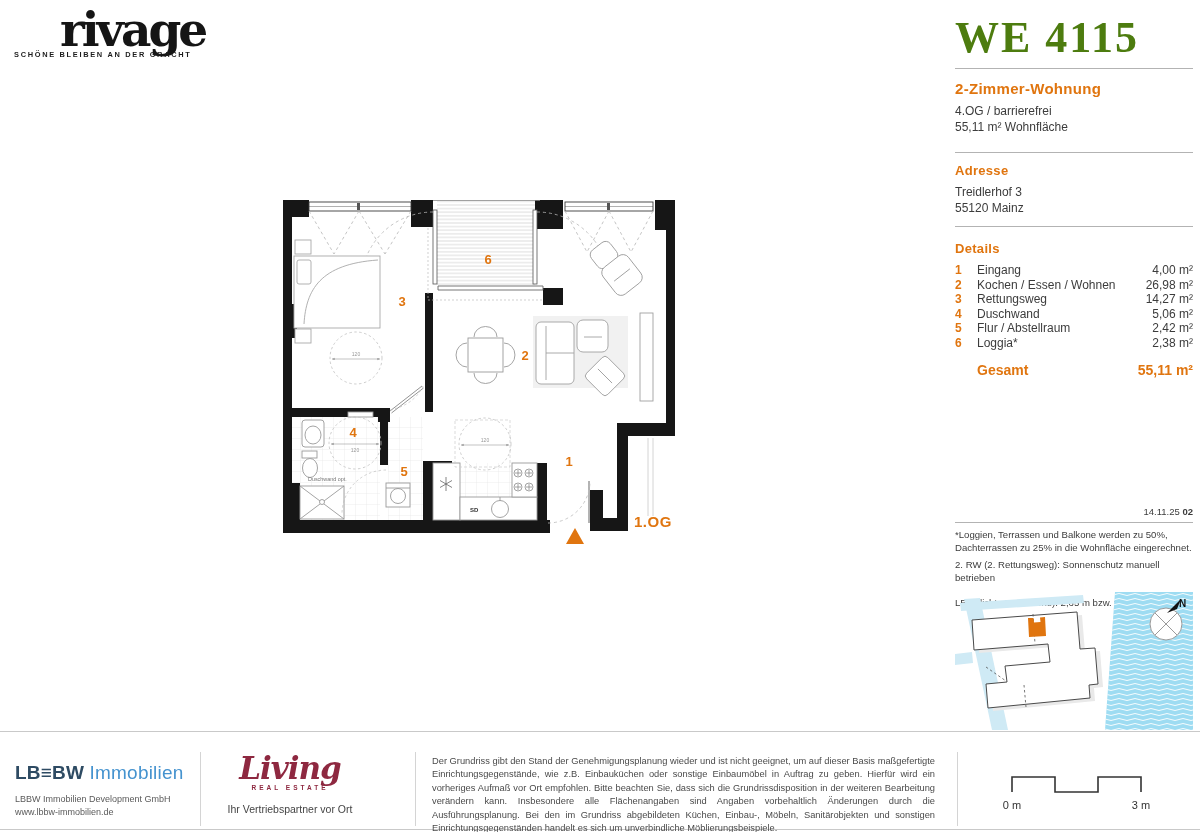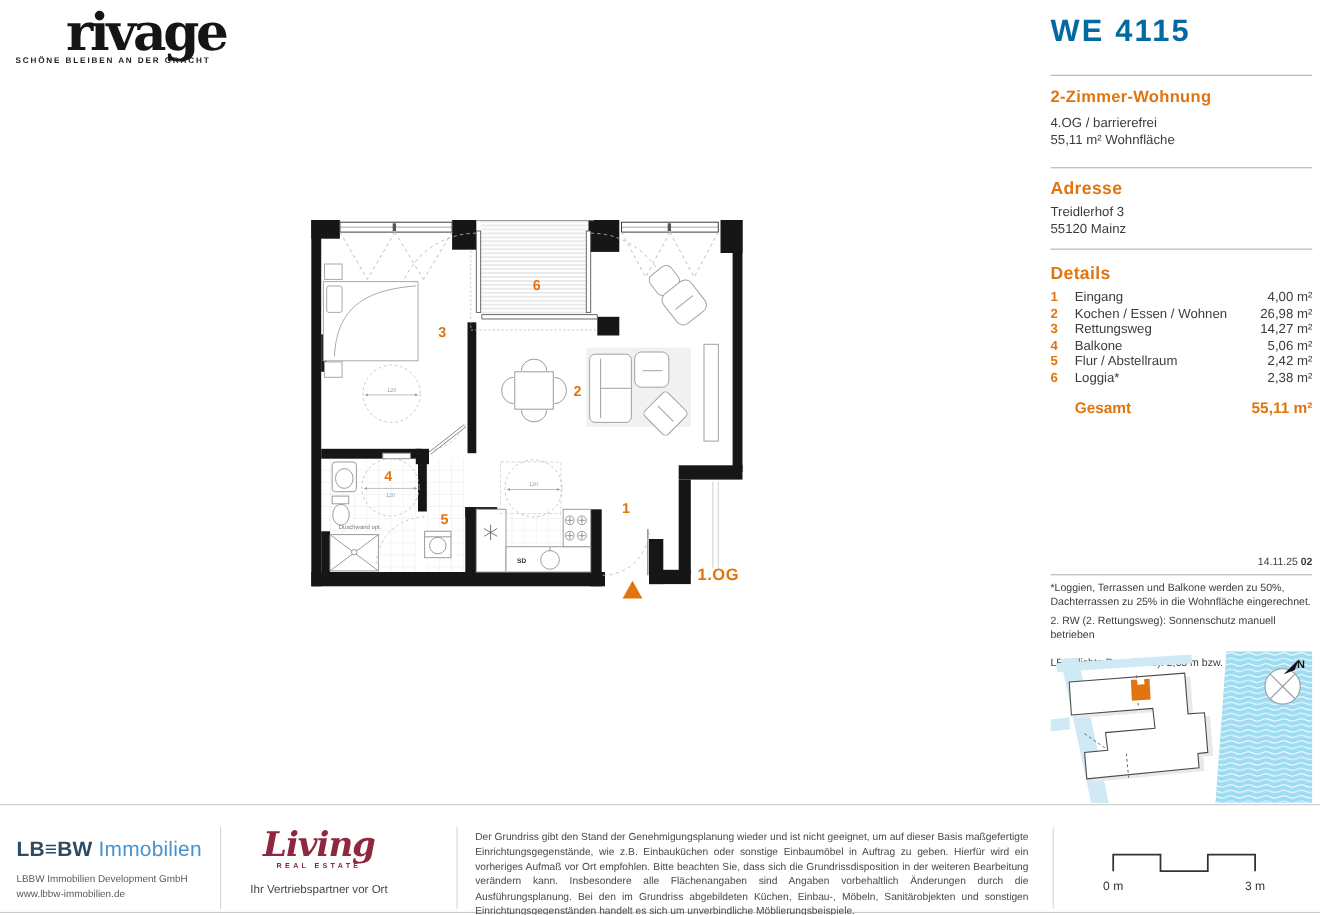--- a/index.html
+++ b/index.html
@@ -10,25 +10,25 @@
   }
   .abs { position:absolute; }
 
   
   .brand-logo { left:60px; top:2px; font-family:"DejaVu Serif", serif; font-weight:bold;
     font-size:47px; letter-spacing:-3px; color:#151515;text-align:right; }
   .brand-tagline { left:14px; top:50px; font-size:7.4px; font-weight:bold; letter-spacing:1.7px; color:#1c1c1c; }
 
   
   .rc { left:955px; width:238px; }
-  .unit-id { top:12px; font-size:28px; font-weight:bold; letter-spacing:2px; color:#0369a1; }
+  .unit-id { top:12px; font-size:44px; font-weight:bold; letter-spacing:2px; color:#4d7c0f;font-family:Liberation Serif, serif; }
   .hline { height:1px; background:#b3b3b3; }
   .rc-h2 { font-size:15px; font-weight:bold; color:#e0750f; letter-spacing:.3px; }
   .rc-txt { font-size:12px; color:#3c3c3c; line-height:16px; }
-  .rc-h3 { font-size:16px; font-weight:bold; color:#e0750f; letter-spacing:.3px; }
+  .rc-h3 { font-size:13px; font-weight:bold; color:#e0750f; letter-spacing:.3px; }
   .d-row { display:flex; font-size:12px; line-height:14.6px; }
   .d-num { width:22px; color:#e0750f; font-weight:bold; flex:0 0 22px; }
   .d-lab { flex:1; }
   .d-val { text-align:right; }
   .total-row { display:flex; font-size:14px; font-weight:bold; color:#e0750f; }
   .total-row .d-lab { margin-left:22px; }
   .date-line { font-size:9.5px; text-align:right; color:#3c3c3c; }
   .date-line b { font-weight:bold; }
   .fn { font-size:9.6px; line-height:13.2px; color:#3c3c3c; }
 
@@ -82,21 +82,21 @@
       <span class="d-lab">Kochen / Essen / Wohnen</span>
       <span class="d-val">26,98 m²</span>
     </div>
     <div class="d-row">
       <span class="d-num">3</span>
       <span class="d-lab">Rettungsweg</span>
       <span class="d-val">14,27 m²</span>
     </div>
     <div class="d-row">
       <span class="d-num">4</span>
-      <span class="d-lab">Balkone</span>
+      <span class="d-lab">Duschwand</span>
       <span class="d-val">5,06 m²</span>
     </div>
     <div class="d-row">
       <span class="d-num">5</span>
       <span class="d-lab">Flur / Abstellraum</span>
       <span class="d-val">2,42 m²</span>
     </div>
     <div class="d-row">
       <span class="d-num">6</span>
       <span class="d-lab">Loggia*</span>

